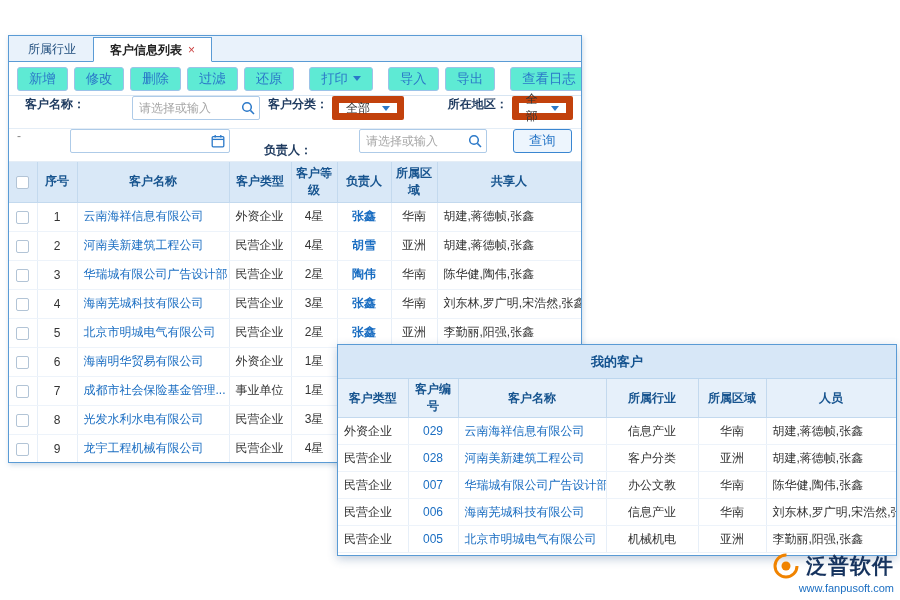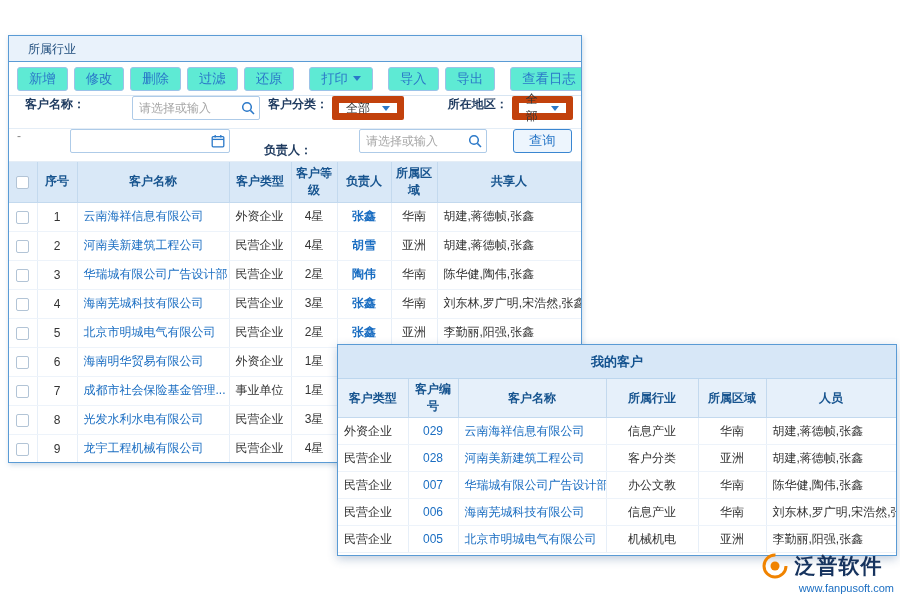--- a/index.html
+++ b/index.html
@@ -52,31 +52,32 @@
   
   .my-panel { position:absolute; left:337px; top:344px; width:560px; height:212px; background:#fff;
     border:1px solid #5a9bd5; box-shadow:0 3px 9px rgba(50,90,140,.3); z-index:10; overflow:hidden; }
   .my-title { height:34px; line-height:34px; text-align:center; background:#d7e7f7; color:#12518e;
     font-size:13px; font-weight:bold; border-bottom:1px solid #bcd6ee; }
   .my-panel th { background:#e6f0fa; height:38px; }
   .my-panel td { height:27px; }
 
   
   .logo { position:absolute; left:748px; top:551px; width:146px; z-index:20; }
-  .logo-row { display:flex; align-items:center; justify-content:center; }
+  .logo-row { display:flex; align-items:center; justify-content:flex-end; }
   .logo-name { font-size:21px; font-weight:bold; color:#16335e; margin-left:5px; letter-spacing:1px; }
   .logo-site { text-align:right; color:#2a7fd0; font-size:11px; margin-top:1px; }
 </style>
 </head>
 <body>
 
 <div class="main-panel">
 
   <div class="tab-bar">
     <div class="tab"><span>所属行业</span></div>
+    <div class="tab active"><span>客户信息列表</span><span class="close">×</span></div>
   </div>
 
   <div class="toolbar">
     <button class="tbtn">新增</button>
     <button class="tbtn">修改</button>
     <button class="tbtn">删除</button>
     <button class="tbtn">过滤</button>
     <button class="tbtn">还原</button>
     <span class="vsep"></span>
     <button class="tbtn"><span>打印</span><span class="caret"></span></button>

